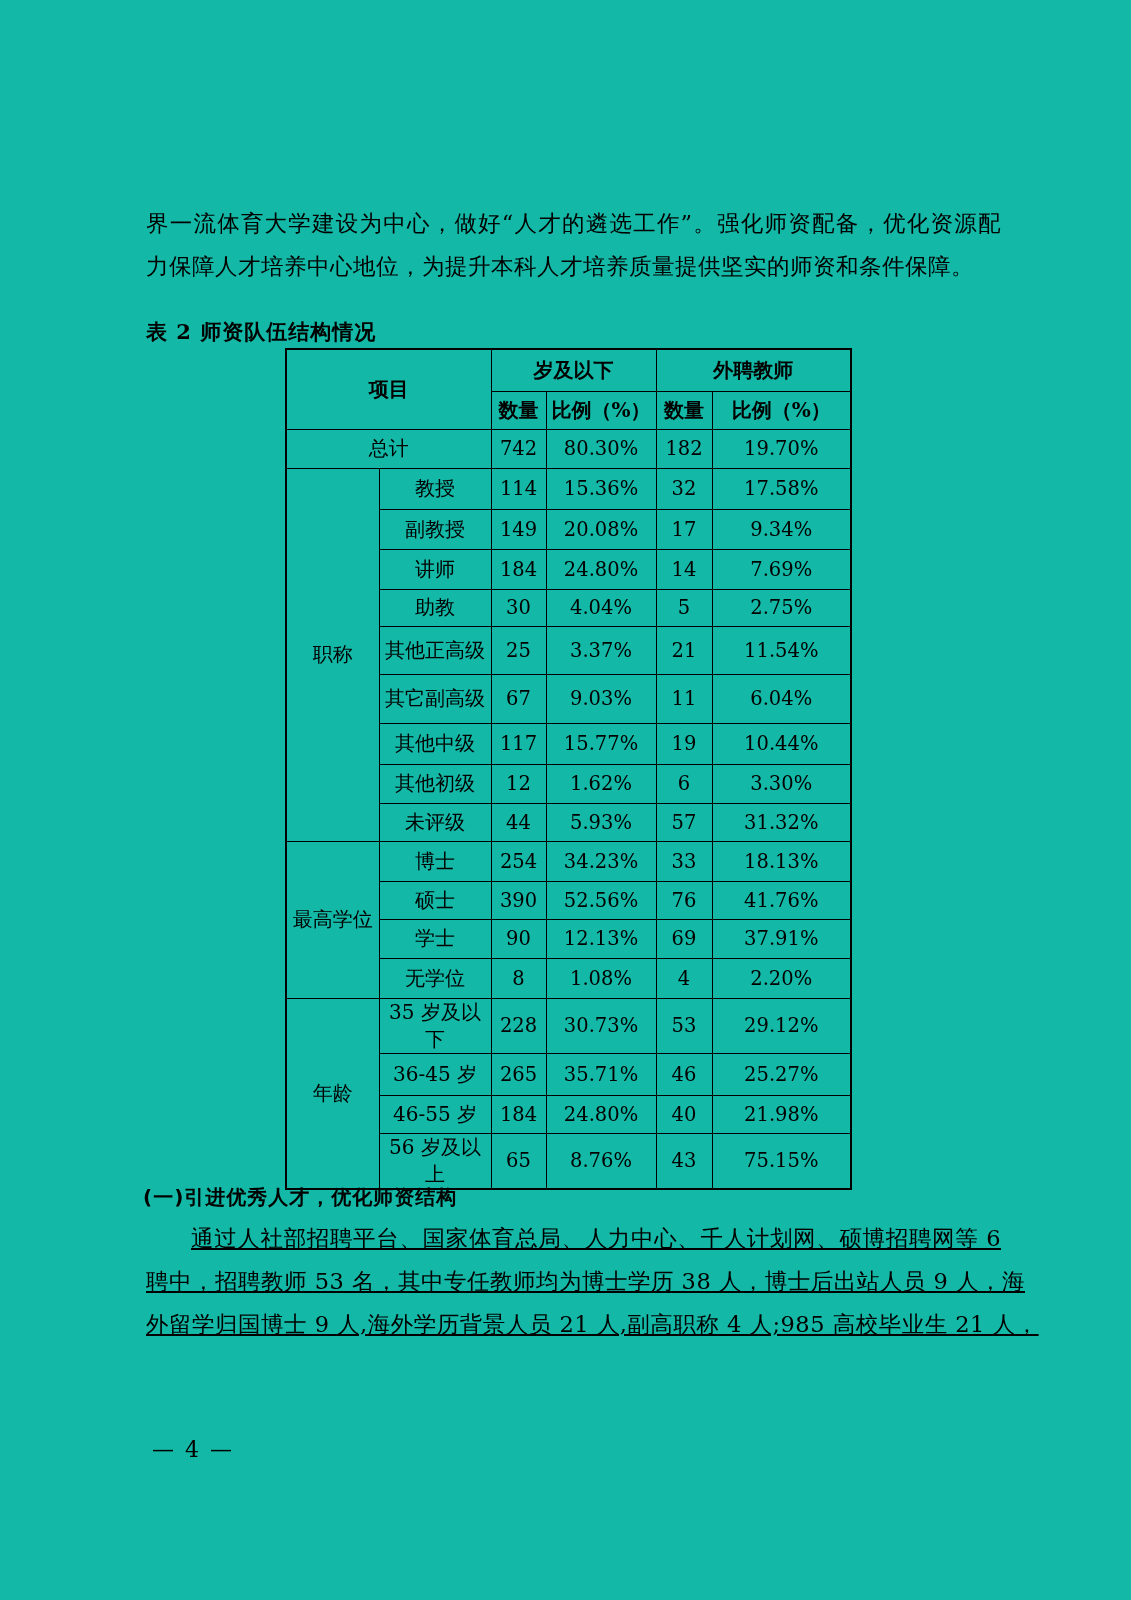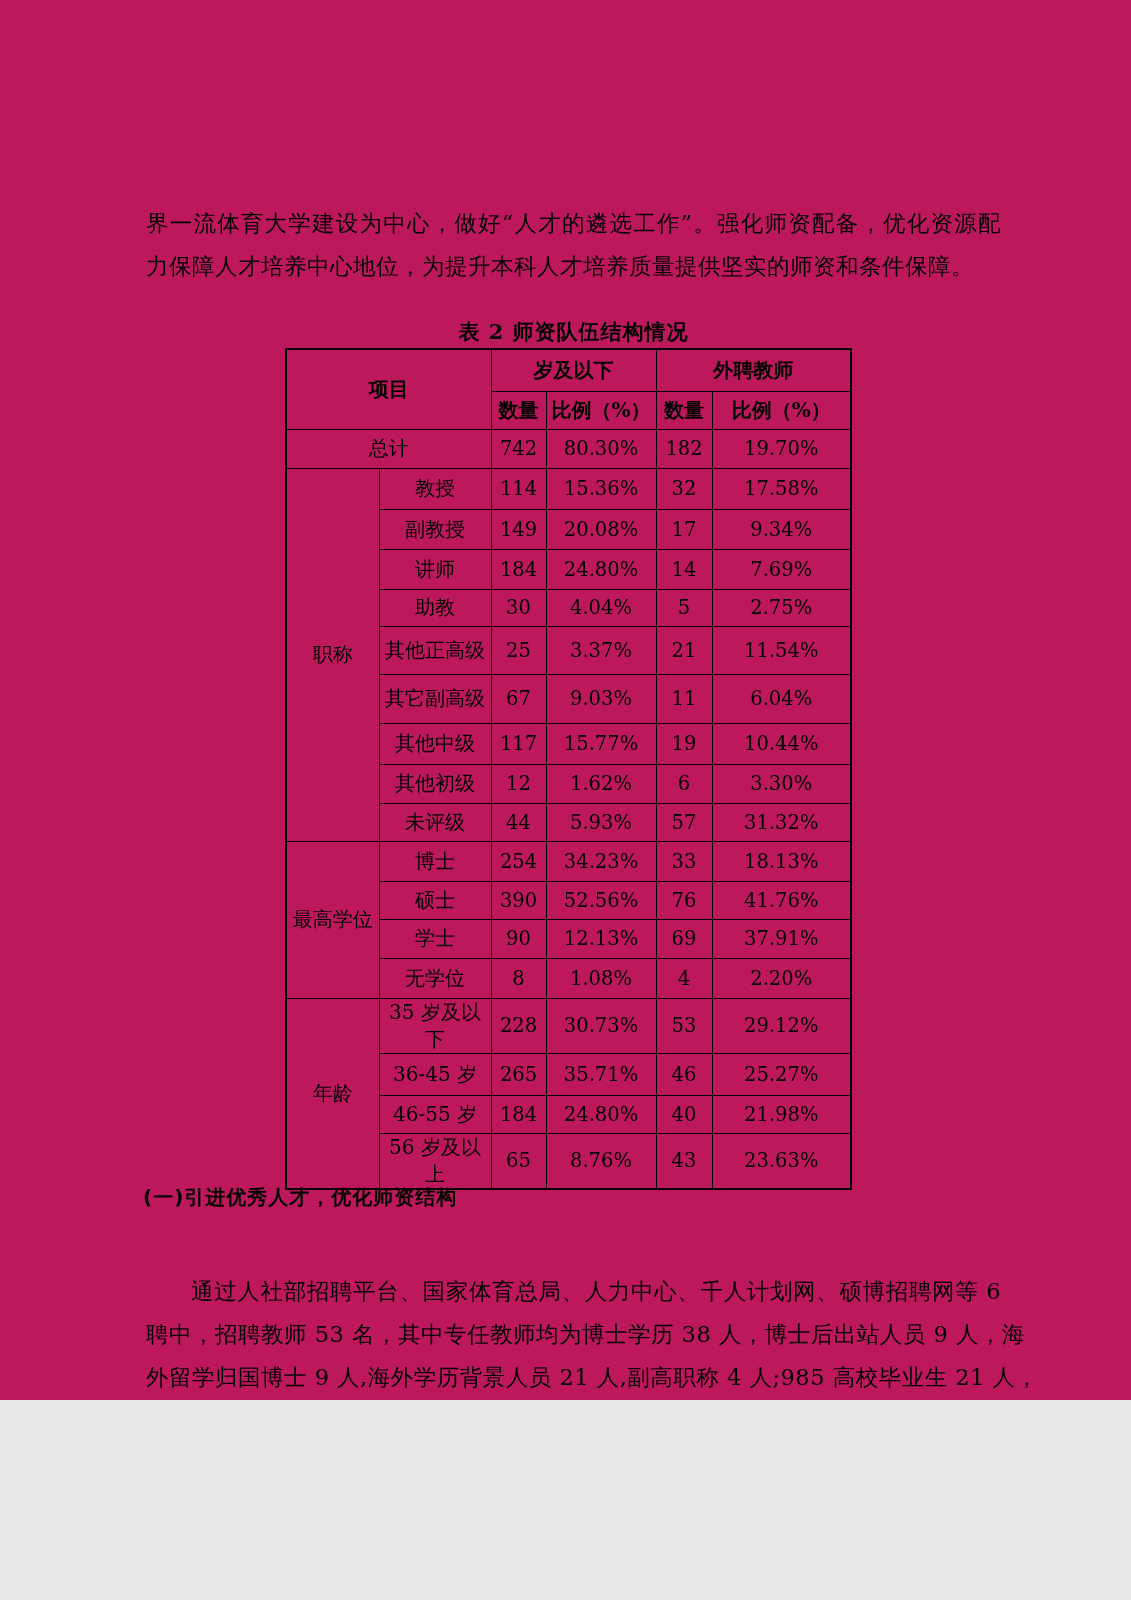--- a/index.html
+++ b/index.html
@@ -1,19 +1,19 @@
 <!DOCTYPE html>
 <html><head>
 <meta charset="utf-8">
 <style>
   html,body{margin:0;padding:0;background:#e8e8e8;}
   .page{
     position:relative;
-    width:1131px;height:1400px;
-    background:#be185d;
+    width:1131px;height:1600px;
+    background:#14b8a6;
     margin:0 auto;
     font-family:"DejaVu Serif","Liberation Serif",serif;
     color:#000;
     overflow:hidden;
   }
   .para{
     position:absolute;
     left:146px;width:855px;
     font-size:22.5px;
     line-height:43px;
@@ -25,21 +25,20 @@
     white-space:nowrap;
   }
   .para .tline.lastline{
     text-align-last:auto;
     white-space:normal;
   }
   .para .tline.indent{ text-indent:45px; }
   .tbl-title{
     position:absolute;
     left:146px;top:318px;width:855px;
-    text-align:center;
     font-size:21px;
     font-weight:bold;
     letter-spacing:1px;
   }
   table.rpt{
     position:absolute;
     left:285px;top:348px;
     border-collapse:collapse;
     table-layout:fixed;
     font-size:20px;
@@ -227,28 +226,28 @@
         <td class="num">184</td>
         <td class="num">24.80%</td>
         <td class="num">40</td>
         <td class="num">21.98%</td>
       </tr>
       <tr style="height:43px">
         <td>56 岁及以上</td>
         <td class="num">65</td>
         <td class="num">8.76%</td>
         <td class="num">43</td>
-        <td class="num">23.63%</td>
+        <td class="num">75.15%</td>
       </tr>
     </tbody>
   </table>
 
   <div class="sec-heading">(一)引进优秀人才，优化师资结构</div>
 
-  <div class="para" style="top:1270px;">
+  <div class="para" style="top:1217px;text-decoration:underline;">
     <div class="tline indent">通过人社部招聘平台、国家体育总局、人力中心、千人计划网、硕博招聘网等 6</div>
     <div class="tline">聘中，招聘教师 53 名，其中专任教师均为博士学历 38 人，博士后出站人员 9 人，海</div>
     <div class="tline">外留学归国博士 9 人,海外学历背景人员 21 人,副高职称 4 人;985 高校毕业生 21 人，</div>
   </div>
 
   <div class="page-number">— 4 —</div>
 
 </div>
 
 </body></html>

